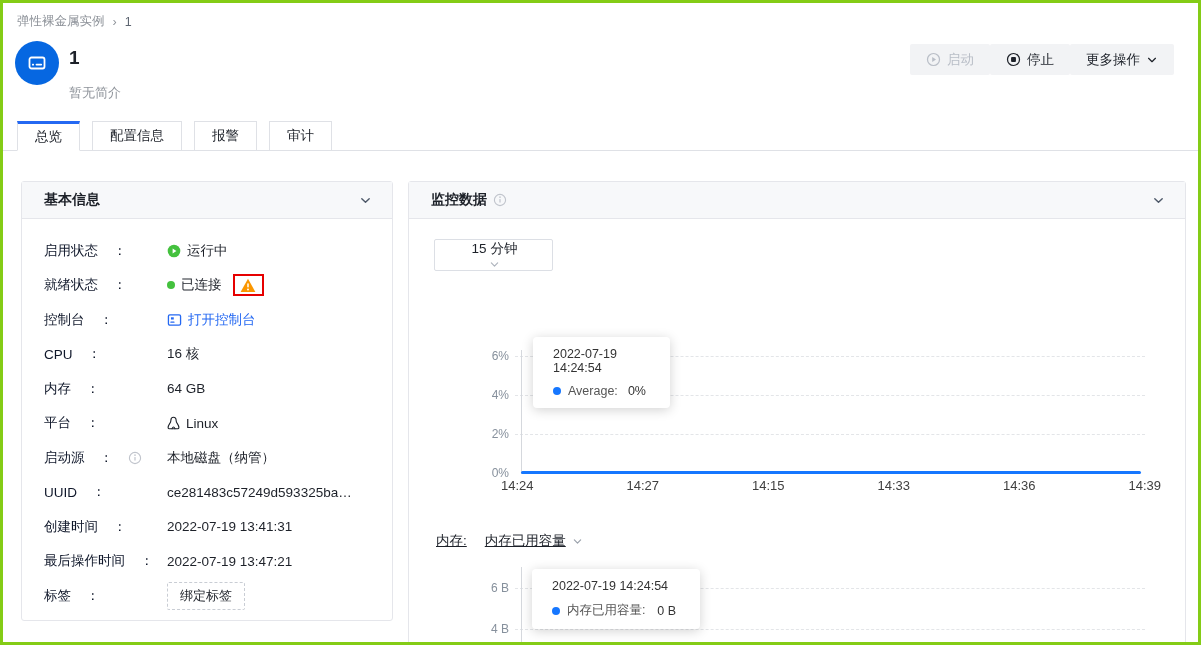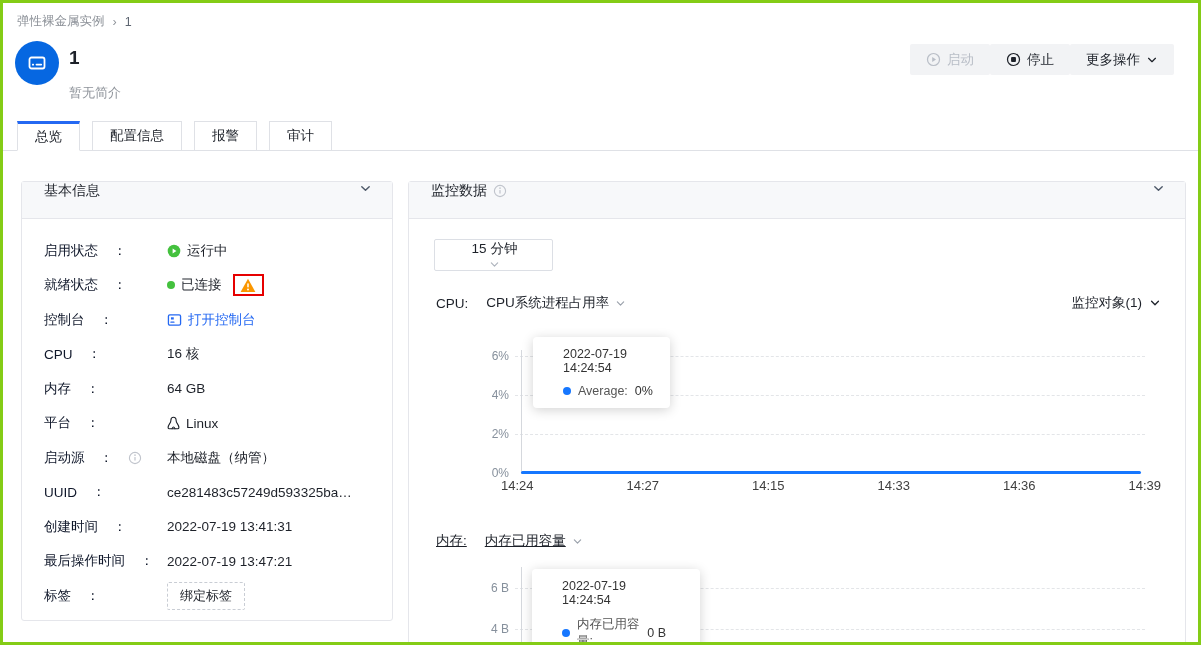--- a/index.html
+++ b/index.html
@@ -28,21 +28,21 @@
   .btn svg { flex:none; }
   
   .tabbar { position:absolute; top:118px; left:0; right:0; height:30px; display:flex; gap:12px; padding-left:14px; }
   .tabbar::after { content:""; position:absolute; left:0; right:0; bottom:0px; height:1px; background:#dfe1e6; }
   .tab { position:relative; z-index:1; height:30px; background:#fff; border:1px solid #dfe1e6; display:flex; align-items:center; padding:0 17px; font-size:13.5px; color:#1d2129; cursor:pointer; }
   .tab.active { border-top:3px solid #2468f2; border-bottom:1px solid #fff; }
   
   .panel { position:absolute; background:#fff; border:1px solid #e5e6eb; border-radius:3px; }
   .panel-left { left:18px; top:178px; width:372px; height:440px; }
   .panel-right { left:405px; top:178px; width:778px; height:540px; }
-  .panel-header { height:37px; background:#f7f8fa; border-bottom:1px solid #e5e6eb; display:flex; align-items:flex-start; justify-content:space-between; padding:0 20px 0 22px; font-size:14px; font-weight:400; color:#1d2129; }
+  .panel-header { height:37px; background:#f7f8fa; border-bottom:1px solid #e5e6eb; display:flex; align-items:center; justify-content:space-between; padding:0 20px 0 22px; font-size:14px; font-weight:700; color:#1d2129; }
   .ph-title-group { display:flex; align-items:center; gap:6px; }
   .collapse { cursor:pointer; }
   
   .info-list { list-style:none; margin:0; padding:20px 22px 0 22px; font-size:13.5px; }
   .info-row { display:flex; align-items:center; height:23px; margin-bottom:11.5px; }
   .info-label { width:123px; flex:none; color:#0f172a; display:flex; align-items:center; gap:15px; }
   .info-value { color:#1d2129; display:flex; align-items:center; gap:6px; }
   .run-badge { width:14px; height:14px; flex:none; display:flex; }
   .green-dot { width:8px; height:8px; border-radius:50%; background:#44c13e; flex:none; }
   .warn-box { margin-left:5px; width:31px; height:22px; border:2px solid #e60000; display:flex; align-items:center; justify-content:center; flex:none; }
@@ -55,21 +55,21 @@
   .metric-sel { display:flex; align-items:center; gap:6px; color:#1d2129; cursor:pointer; }
   .metric-row .spacer { flex:1; }
   .target-sel { display:flex; align-items:center; gap:7px; color:#1d2129; cursor:pointer; }
   .cpu-row { top:112px; }
   .mem-row { top:350px;text-decoration:underline; }
   .ylab { position:absolute; width:44px; text-align:right; font-size:12px; color:#86909c; }
   .gridline { position:absolute; left:106px; width:630px; border-top:1px dashed #e3e5e8; }
   .vaxis { position:absolute; left:112px; width:1px; background:#d5d8dd; }
   .flatline { position:absolute; left:112px; width:620px; height:3px; background:#1677ff; border-radius:2px; }
   .xlabels { position:absolute; left:92px; top:296px; width:660px; display:flex; justify-content:space-between; font-size:13px; color:#404040; }
-  .tooltip { position:absolute; background:#fff; border-radius:4px; box-shadow:0 2px 12px rgba(0,0,0,.18); padding:10px 30px; z-index:5; }
+  .tooltip { position:absolute; background:#fff; border-radius:4px; box-shadow:0 2px 12px rgba(0,0,0,.18); padding:10px 20px; z-index:5; }
   .tt1 { left:124px; top:155px; width:137px; }
   .tt2 { left:123px; top:387px; width:168px; }
   .tt-title { font-size:12.5px; color:#333; }
   .tt-row { margin-top:9px; display:flex; align-items:center; gap:7px; font-size:12.5px; }
   .tt-dot { width:8px; height:8px; border-radius:50%; background:#1677ff; flex:none; }
   .tt-lbl { color:#555; flex:1; }
   .tt-val { color:#333; padding-right:4px; }
 </style>
 </head>
 <body>
@@ -309,40 +309,20 @@
 
     <div class="m-select">
       <span>15 分钟</span>
       <span style="display:flex;">
         <svg width="11" height="11" viewBox="0 0 14 14">
             <path d="M3 5l4 4 4-4" stroke="#aeb4bd" stroke-width="1.5" fill="none" stroke-linecap="round" stroke-linejoin="round"></path>
           </svg>
       </span>
     </div>
 
-    <div class="metric-row cpu-row">
-      <span class="grp">CPU:</span>
-      <span class="metric-sel">
-        <span>CPU系统进程占用率</span>
-        <span style="display:flex;">
-          <svg width="11" height="11" viewBox="0 0 14 14">
-              <path d="M3 5l4 4 4-4" stroke="#9aa1ab" stroke-width="1.5" fill="none" stroke-linecap="round" stroke-linejoin="round"></path>
-            </svg>
-        </span>
-      </span>
-      <span class="spacer"></span>
-      <span class="target-sel">
-        <span>监控对象(1)</span>
-        <span style="display:flex;">
-          <svg width="12" height="12" viewBox="0 0 14 14">
-              <path d="M3 5l4 4 4-4" stroke="#1d2129" stroke-width="1.5" fill="none" stroke-linecap="round" stroke-linejoin="round"></path>
-            </svg>
-        </span>
-      </span>
-    </div>
 
     <div>
       <span class="ylab" style="left:56px; top:167px;">6%</span>
       <span class="ylab" style="left:56px; top:206px;">4%</span>
       <span class="ylab" style="left:56px; top:245px;">2%</span>
       <span class="ylab" style="left:56px; top:284px;">0%</span>
       <div class="gridline" style="top:174px;"></div>
       <div class="gridline" style="top:213px;"></div>
       <div class="gridline" style="top:252px;"></div>
       <div class="vaxis" style="top:168px; height:124px;"></div>

